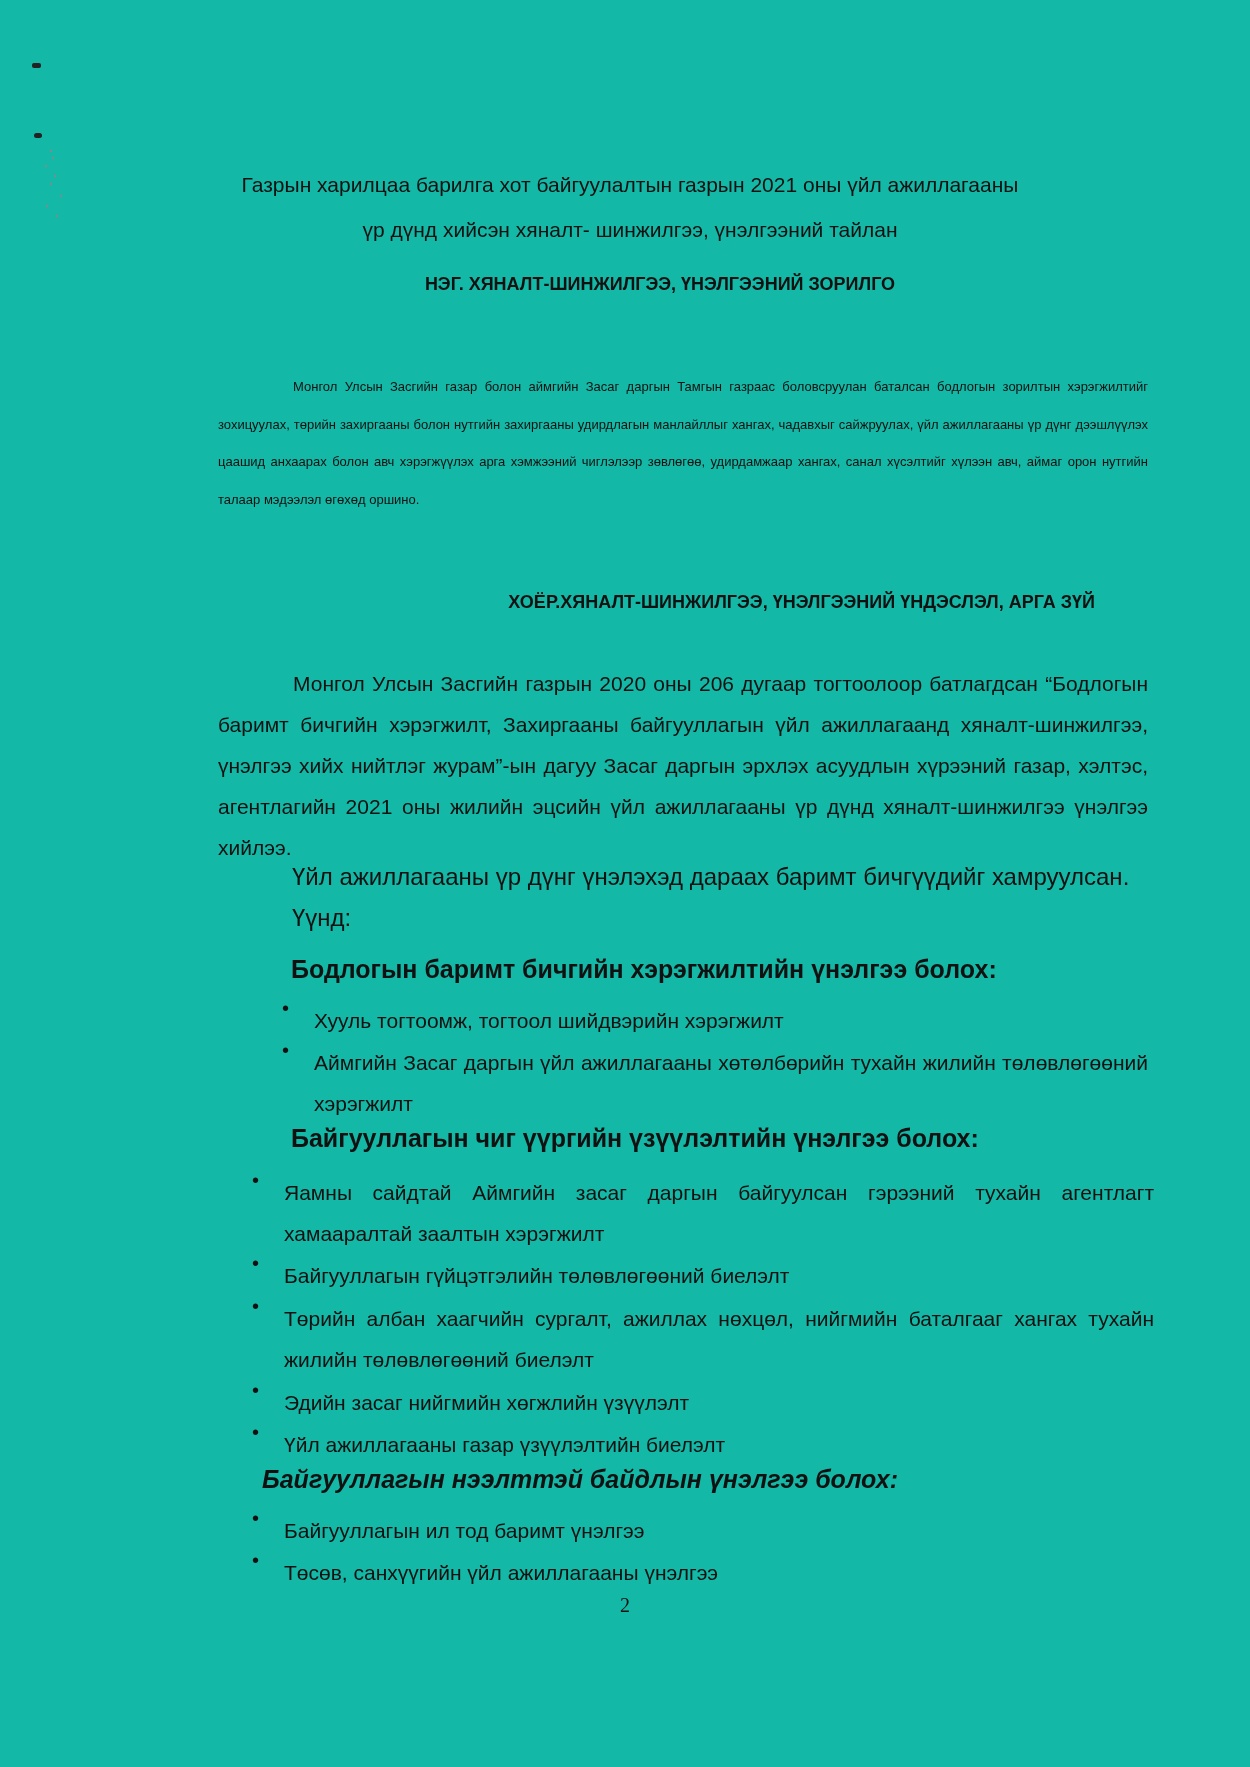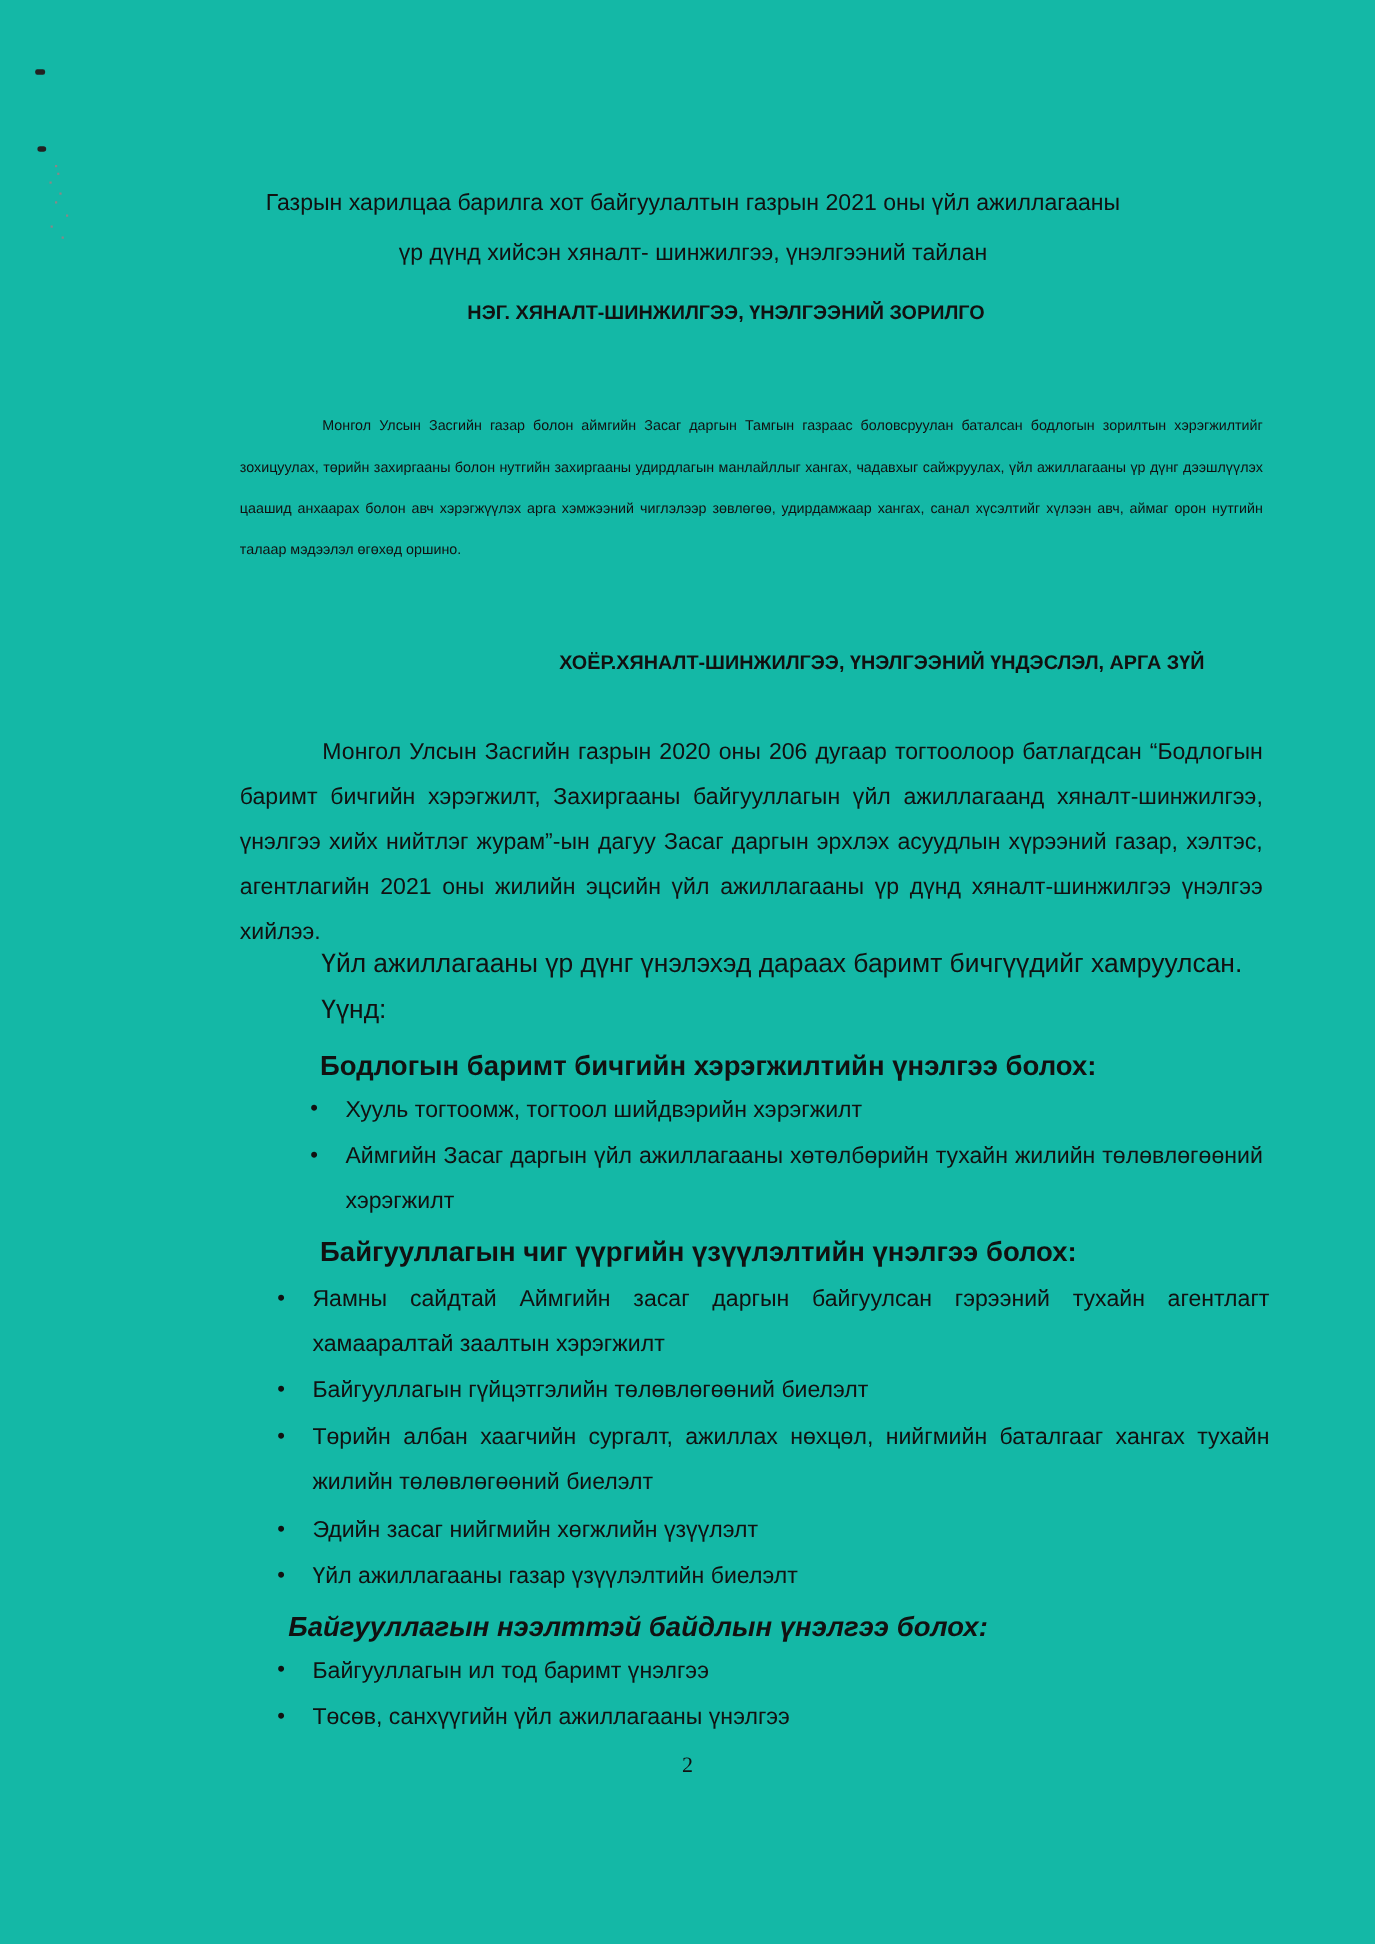--- a/index.html
+++ b/index.html
@@ -78,21 +78,21 @@
       font-size: 21px;
       line-height: 41px;
     }
     .bullet .dotmark {
       position: absolute;
       left: 0; top: 0;
       font-size: 20px;
     }
     .bullet .btext {
       position: absolute;
-      left: 32px; top: 0;
+      left: 32px; top: 12px;
       text-align: justify;
     }
     .pagenum {
       position: absolute;
       left: 0; width: 1250px;
       top: 1594px;
       text-align: center;
       font-family: "Liberation Serif", "DejaVu Serif", serif;
       font-size: 20px;
     }

